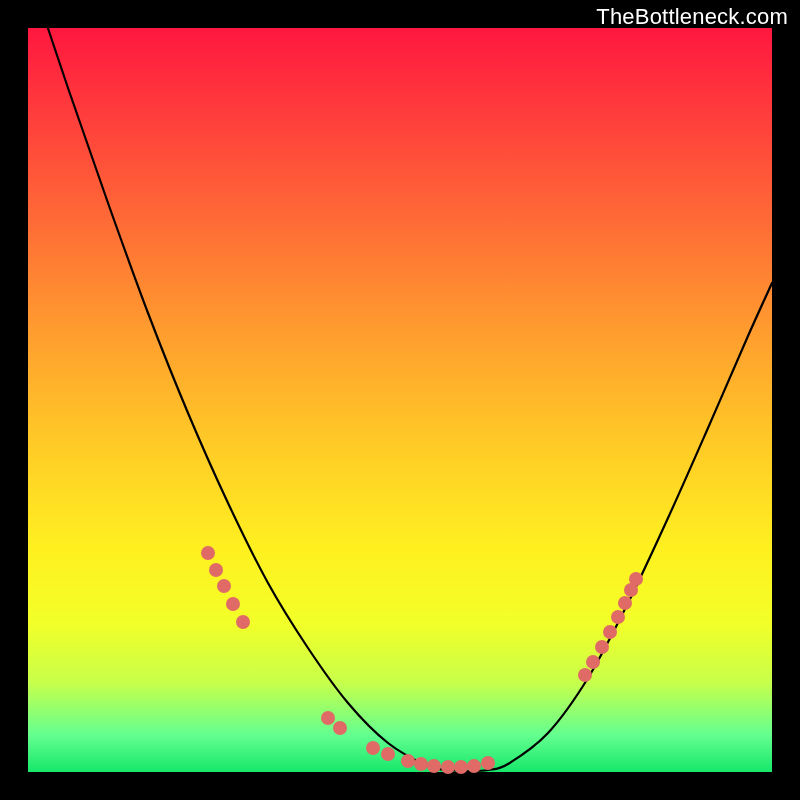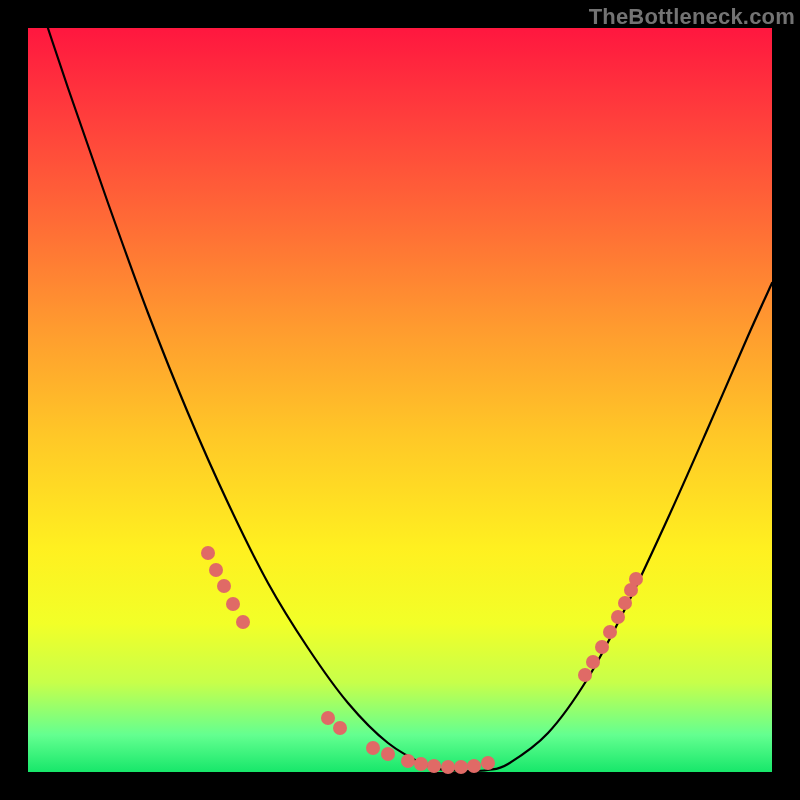--- a/index.html
+++ b/index.html
@@ -25,24 +25,24 @@
       #ffc827 55%,
       #fff020 70%,
       #f2ff28 80%,
       #c7ff4a 88%,
       #64ff90 95%,
       #17e76a 100%);
   }
   .watermark {
     position: absolute;
     top: 4px;
-    right: 5px;
-    color: #737373;
+    right: 12px;
+    color: #ffffff;
     font-size: 22px;
-    font-weight: 700;
+    font-weight: 400;
     letter-spacing: 0.2px;
     user-select: none;
   }
   svg.curve {
     position: absolute;
     left: 0;
     top: 0;
     width: 744px;
     height: 744px;
     overflow: visible;

